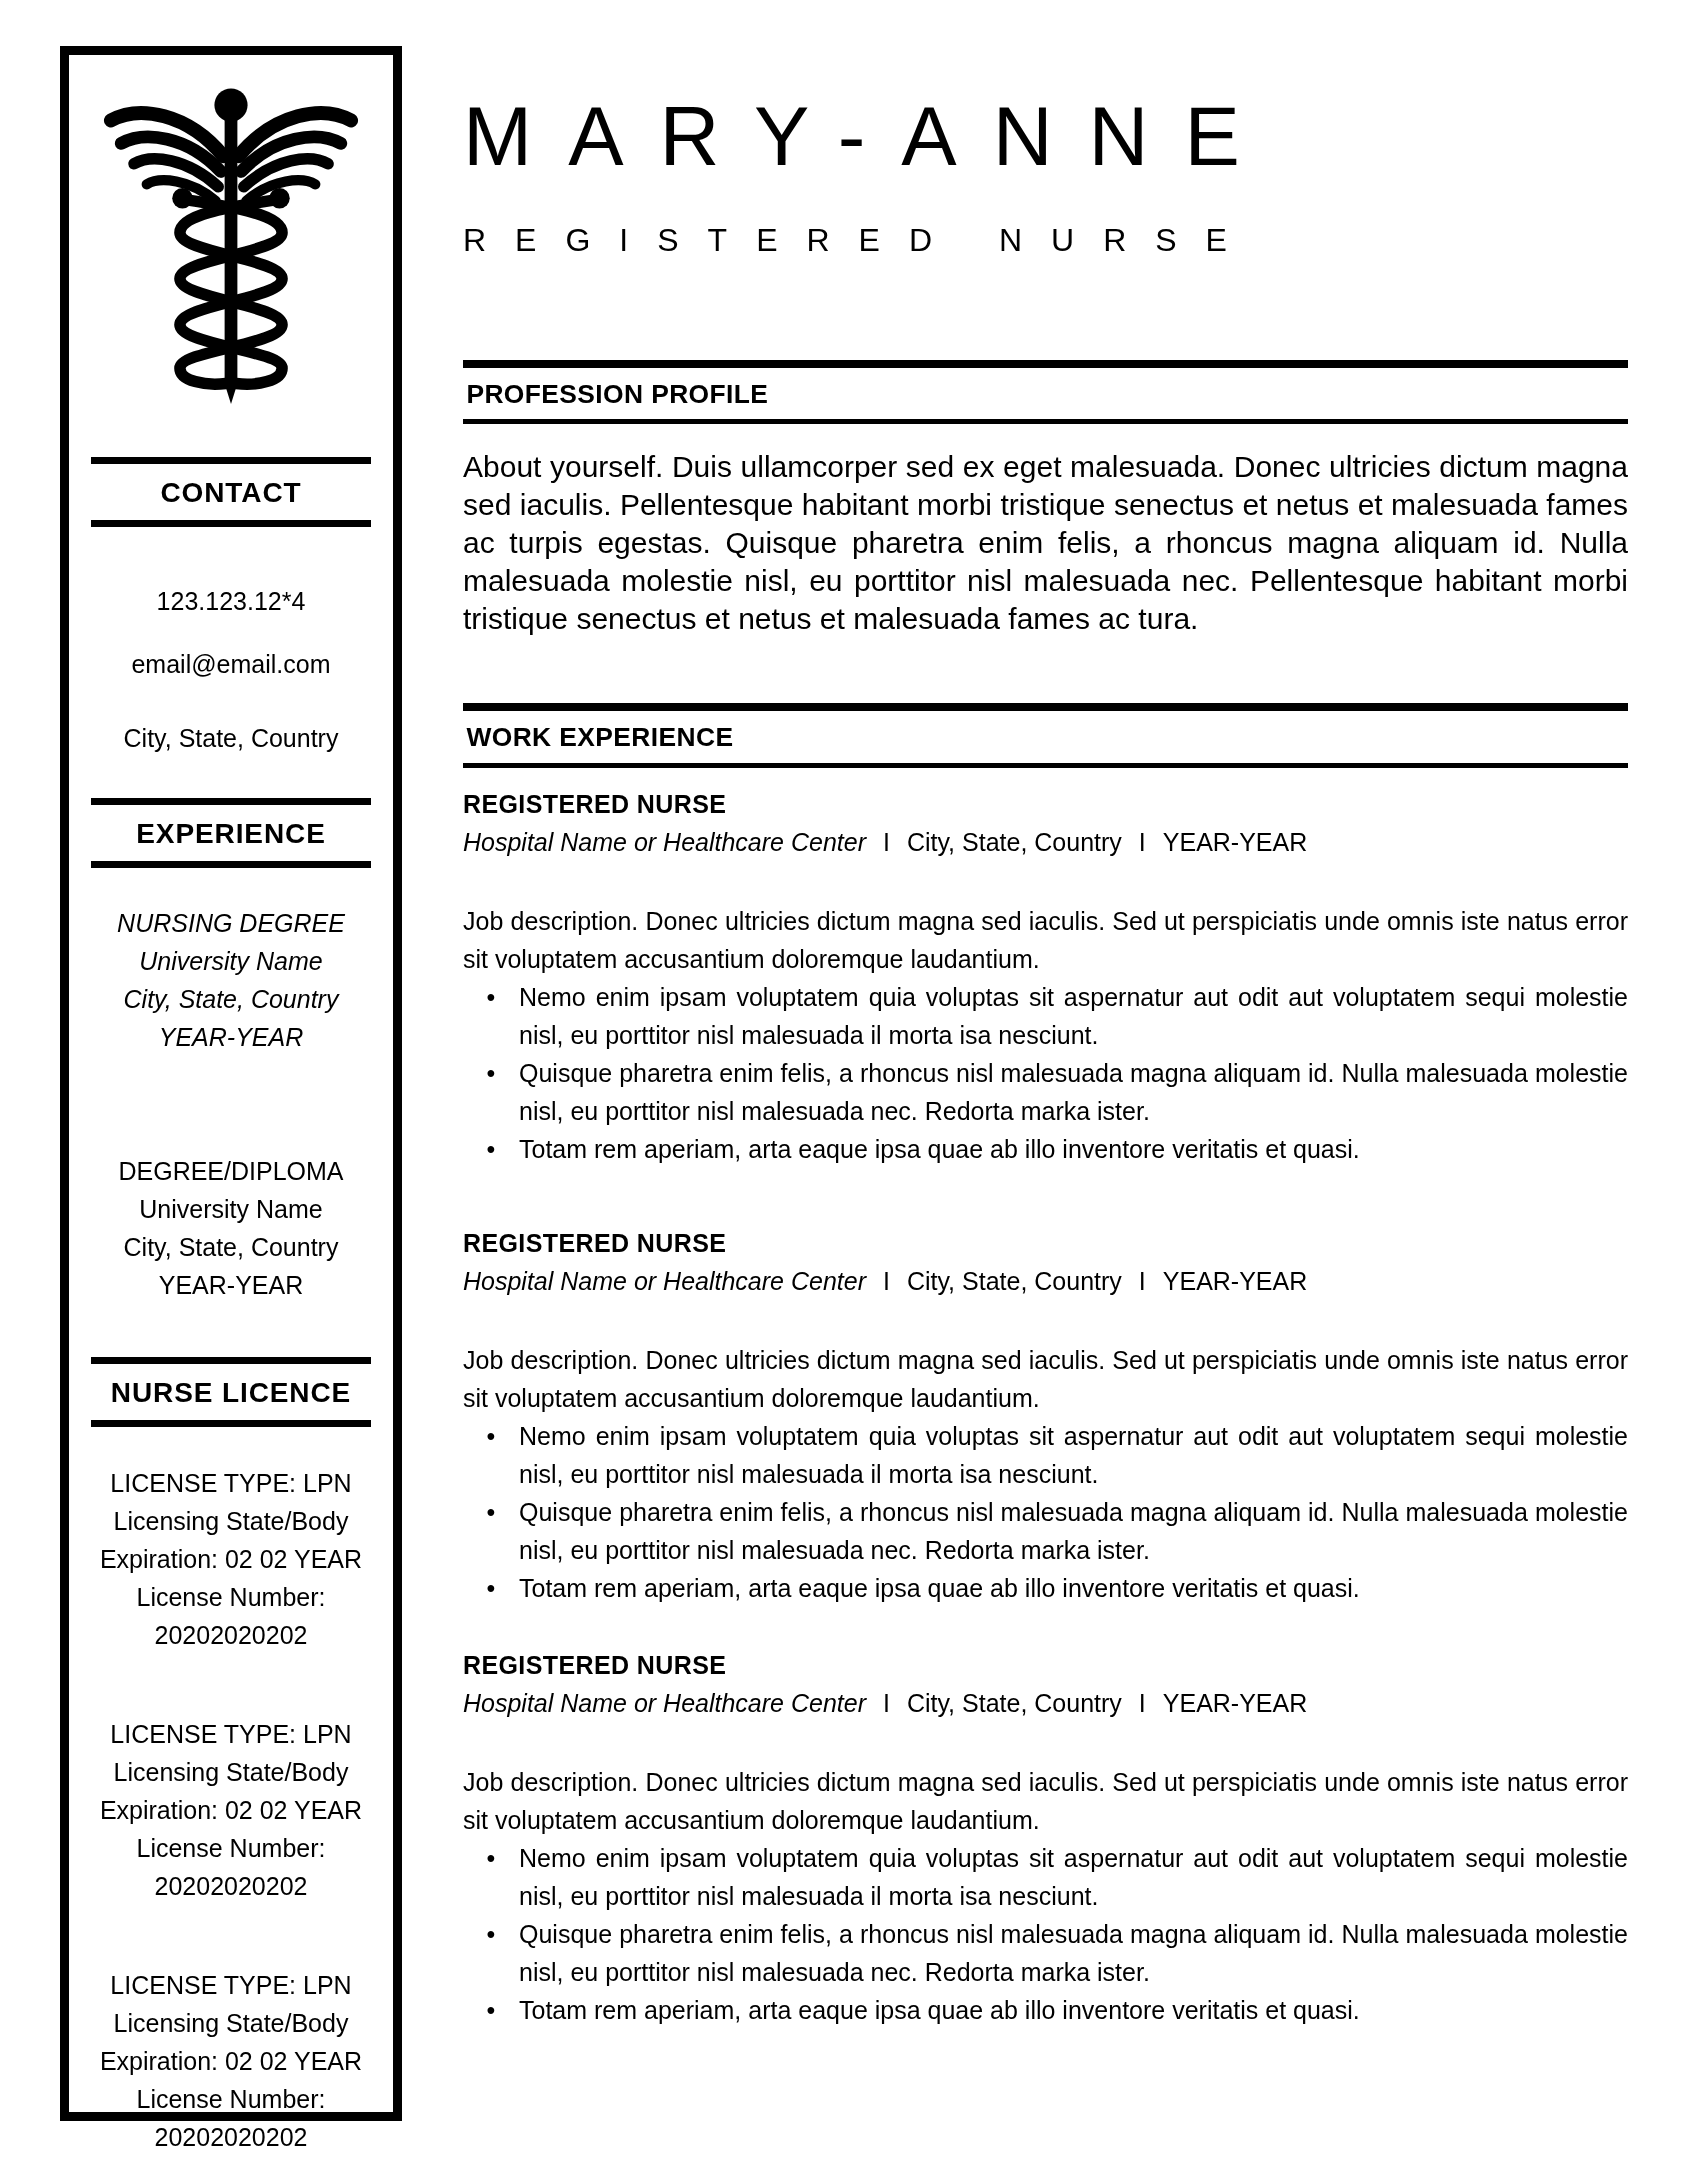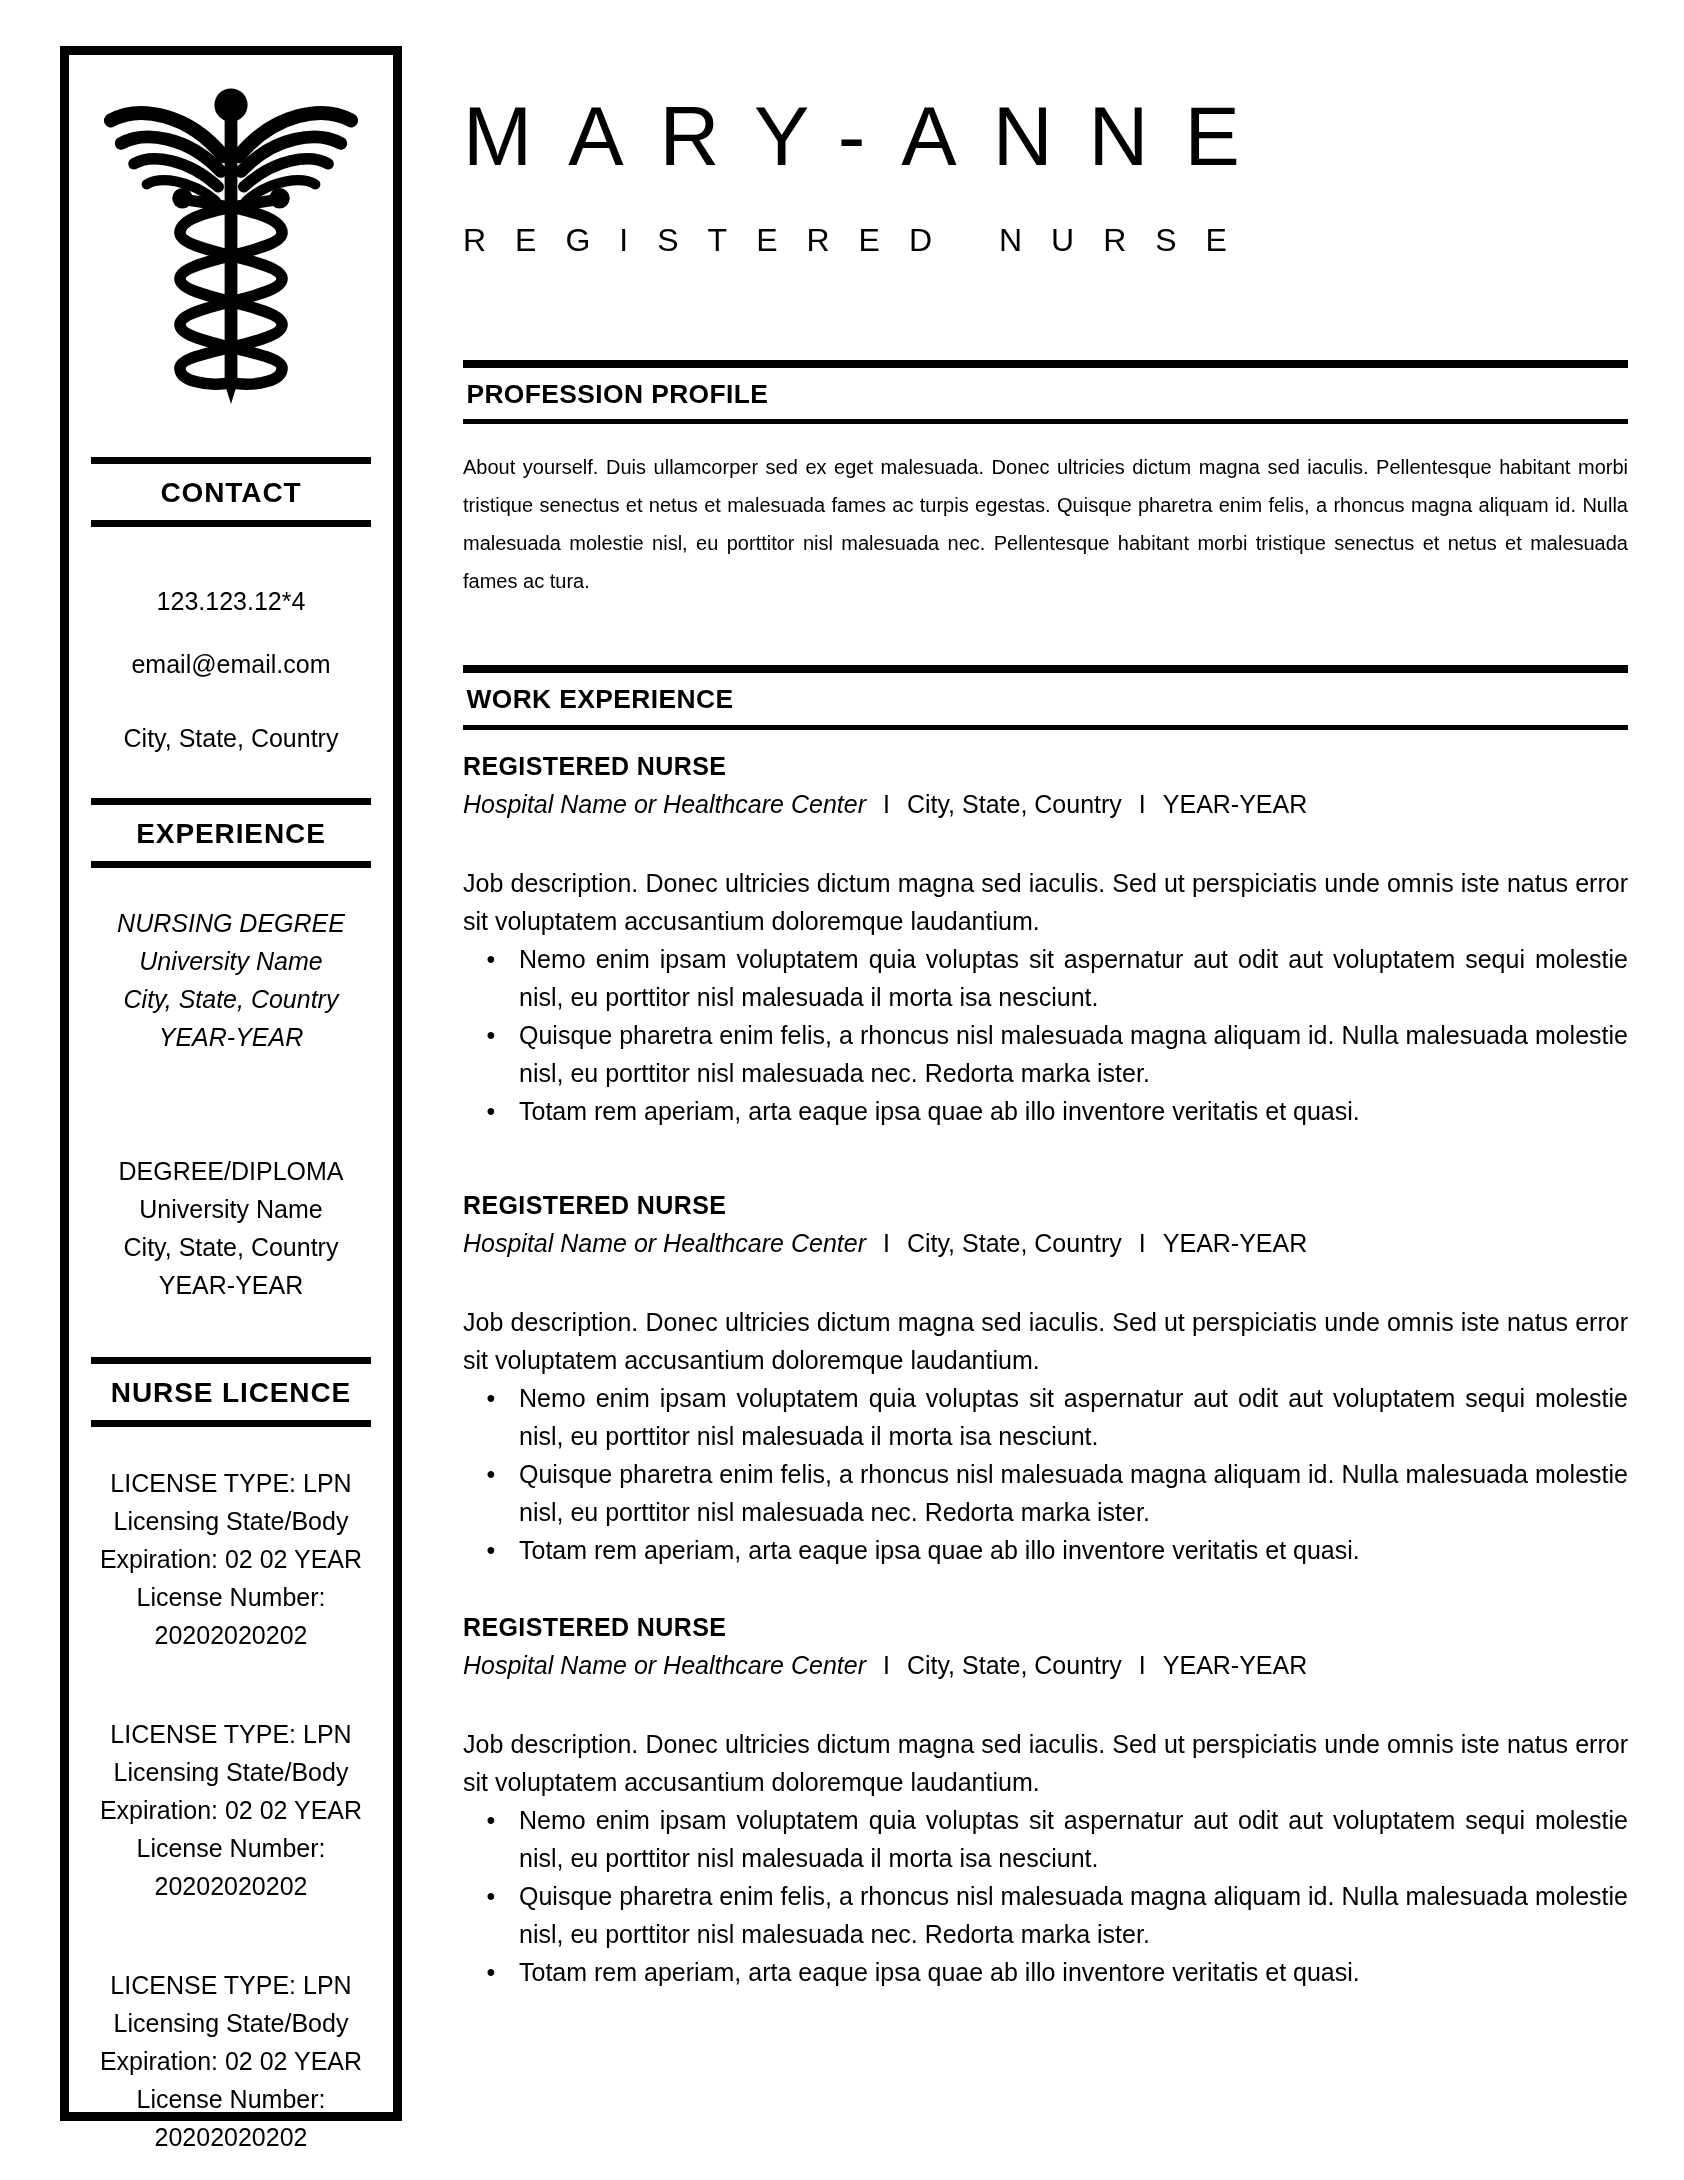--- a/index.html
+++ b/index.html
@@ -37,21 +37,21 @@
   .role-subtitle{
     margin-top:22px; font-size:32px; letter-spacing:29px; line-height:44px; font-weight:400;
   }
   .m-head{
     border-top:8.5px solid #000; border-bottom:5.1px solid #000;
     padding:11px 3.4px 9.4px; font-size:26.4px; font-weight:bold; line-height:31px; letter-spacing:0.4px;
   }
   .m-head.profile{margin-top:98px;}
   .m-head.work{margin-top:65px;}
   .para{
-    margin-top:24px; font-size:20px; line-height:38px; text-align:justify;
+    margin-top:24px; font-size:30px; line-height:38px; text-align:justify;
   }
   .job{margin-top:56px;}
   .job.first{margin-top:17px;}
   .job.third{margin-top:39px;}
   .job-title{font-size:25px; font-weight:bold; line-height:38px; letter-spacing:0.4px;}
   .job-sub{font-size:25px; line-height:38px;}
   .job-sub .company{font-style:italic;}
   .job-sub .sep{display:inline-block; margin:0 17px; font-style:normal;}
   .job-desc{margin-top:41px; font-size:25px; line-height:38px; text-align:justify;}
   .bullet{display:flex; font-size:25px; line-height:38px;}

